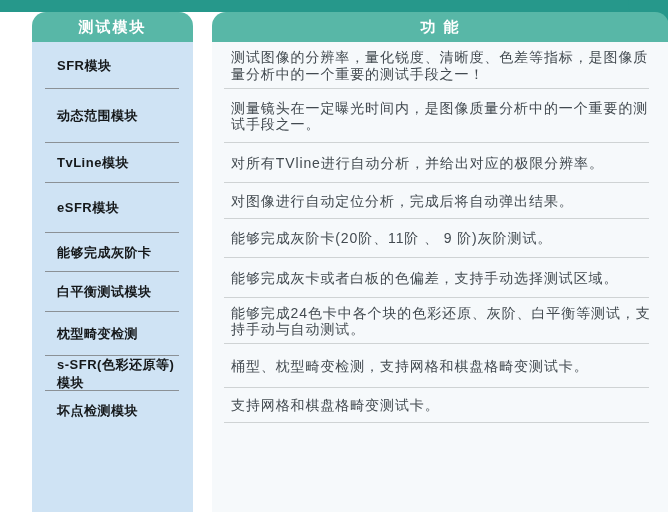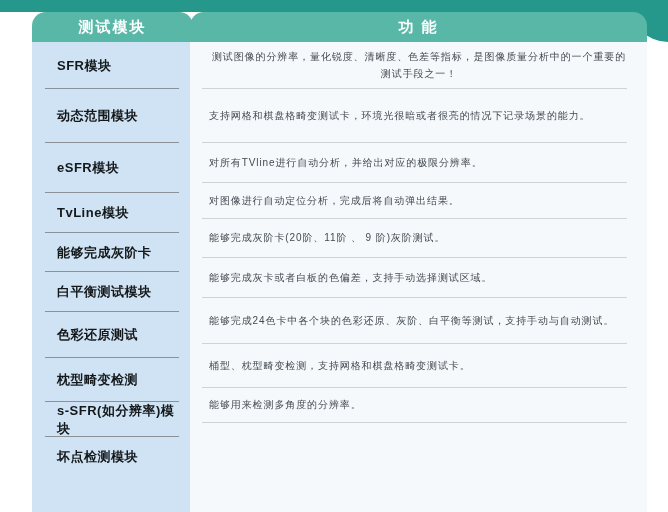--- a/index.html
+++ b/index.html
@@ -19,38 +19,38 @@
     overflow:hidden;
   }
   .page{position:relative;width:668px;height:512px;overflow:hidden;background:#fff;}
   .top-band{position:absolute;top:0;left:0;width:668px;height:12px;background:var(--band);}
   .corner-blob{
     position:absolute;top:0;right:0;width:40px;height:42px;
     background:var(--band);border-bottom-left-radius:40px 42px;
   }
   .col{position:absolute;top:12px;padding-left:20px;}
   .col-left{left:12px;width:161px;}
-  .col-right{left:170px;width:457px;text-align:center;}
+  .col-right{left:192px;width:457px;}
   .col-header{
     height:30px;background:var(--header);
     border-radius:14px 14px 0 0;
     display:flex;align-items:center;justify-content:center;
     color:#ffffff;font-weight:bold;font-size:15px;letter-spacing:2px;
   }
   .col-body{height:470px;overflow:hidden;}
   .col-left .col-body{background:var(--left-panel);}
   .col-right .col-body{background:var(--right-panel);}
   .cell{position:relative;display:flex;align-items:center;box-sizing:border-box;}
   .cell-l{padding-left:25px;padding-right:6px;}
   .cell-r{padding-left:19px;padding-right:18px;}
   .module{
     font-weight:bold;font-size:13px;color:var(--module-text);letter-spacing:0.5px;
   }
   .desc{
-    font-size:10px;color:var(--desc-text);line-height:16.5px;letter-spacing:0.9px;
+    font-size:14px;color:var(--desc-text);line-height:16.5px;letter-spacing:0.9px;
   }
   .sep{position:absolute;bottom:0;height:1px;}
   .sep-l{left:13px;right:14px;background:var(--left-sep);}
   .sep-r{left:12px;right:20px;background:var(--right-sep);}
 </style>
 </head>
 <body>
 
 <div class="page">
   <div class="top-band"></div>
@@ -60,63 +60,59 @@
     <div class="col-header">测试模块</div>
     <div class="col-body">
       <div class="cell cell-l" style="height:47px">
           <span class="module">SFR模块</span>
           <div class="sep sep-l"></div>
         </div>
       <div class="cell cell-l" style="height:54px">
           <span class="module">动态范围模块</span>
           <div class="sep sep-l"></div>
         </div>
+      <div class="cell cell-l" style="height:40px">
+          <span class="module">TvLine模块</span>
+          <div class="sep sep-l"></div>
+        </div>
       <div class="cell cell-l" style="height:50px">
           <span class="module">eSFR模块</span>
-          <div class="sep sep-l"></div>
-        </div>
-      <div class="cell cell-l" style="height:40px">
-          <span class="module">TvLine模块</span>
           <div class="sep sep-l"></div>
         </div>
       <div class="cell cell-l" style="height:39px">
           <span class="module">能够完成灰阶卡</span>
           <div class="sep sep-l"></div>
         </div>
       <div class="cell cell-l" style="height:40px">
           <span class="module">白平衡测试模块</span>
           <div class="sep sep-l"></div>
         </div>
-      <div class="cell cell-l" style="height:46px">
-          <span class="module">色彩还原测试</span>
-          <div class="sep sep-l"></div>
-        </div>
       <div class="cell cell-l" style="height:44px">
           <span class="module">枕型畸变检测</span>
           <div class="sep sep-l"></div>
         </div>
       <div class="cell cell-l" style="height:35px">
-          <span class="module">s-SFR(如分辨率)模块</span>
+          <span class="module">s-SFR(色彩还原等)模块</span>
           <div class="sep sep-l"></div>
         </div>
       <div class="cell cell-l" style="height:39px">
           <span class="module">坏点检测模块</span>
         </div>
     </div>
   </div>
 
   <div class="col col-right">
     <div class="col-header">功 能</div>
     <div class="col-body">
       <div class="cell cell-r" style="height:47px">
           <span class="desc">测试图像的分辨率，量化锐度、清晰度、色差等指标，是图像质量分析中的一个重要的测试手段之一！</span>
           <div class="sep sep-r"></div>
         </div>
       <div class="cell cell-r" style="height:54px">
-          <span class="desc">支持网格和棋盘格畸变测试卡，环境光很暗或者很亮的情况下记录场景的能力。</span>
+          <span class="desc">测量镜头在一定曝光时间内，是图像质量分析中的一个重要的测试手段之一。</span>
           <div class="sep sep-r"></div>
         </div>
       <div class="cell cell-r" style="height:40px">
           <span class="desc">对所有TVline进行自动分析，并给出对应的极限分辨率。</span>
           <div class="sep sep-r"></div>
         </div>
       <div class="cell cell-r" style="height:36px">
           <span class="desc">对图像进行自动定位分析，完成后将自动弹出结果。</span>
           <div class="sep sep-r"></div>
         </div>
@@ -130,18 +126,18 @@
         </div>
       <div class="cell cell-r" style="height:46px">
           <span class="desc">能够完成24色卡中各个块的色彩还原、灰阶、白平衡等测试，支持手动与自动测试。</span>
           <div class="sep sep-r"></div>
         </div>
       <div class="cell cell-r" style="height:44px">
           <span class="desc">桶型、枕型畸变检测，支持网格和棋盘格畸变测试卡。</span>
           <div class="sep sep-r"></div>
         </div>
       <div class="cell cell-r" style="height:35px">
-          <span class="desc">能够用来检测多角度的分辨率。</span>
+          <span class="desc">支持网格和棋盘格畸变测试卡。</span>
           <div class="sep sep-r"></div>
         </div>
     </div>
   </div>
 </div>
 
 </body></html>

